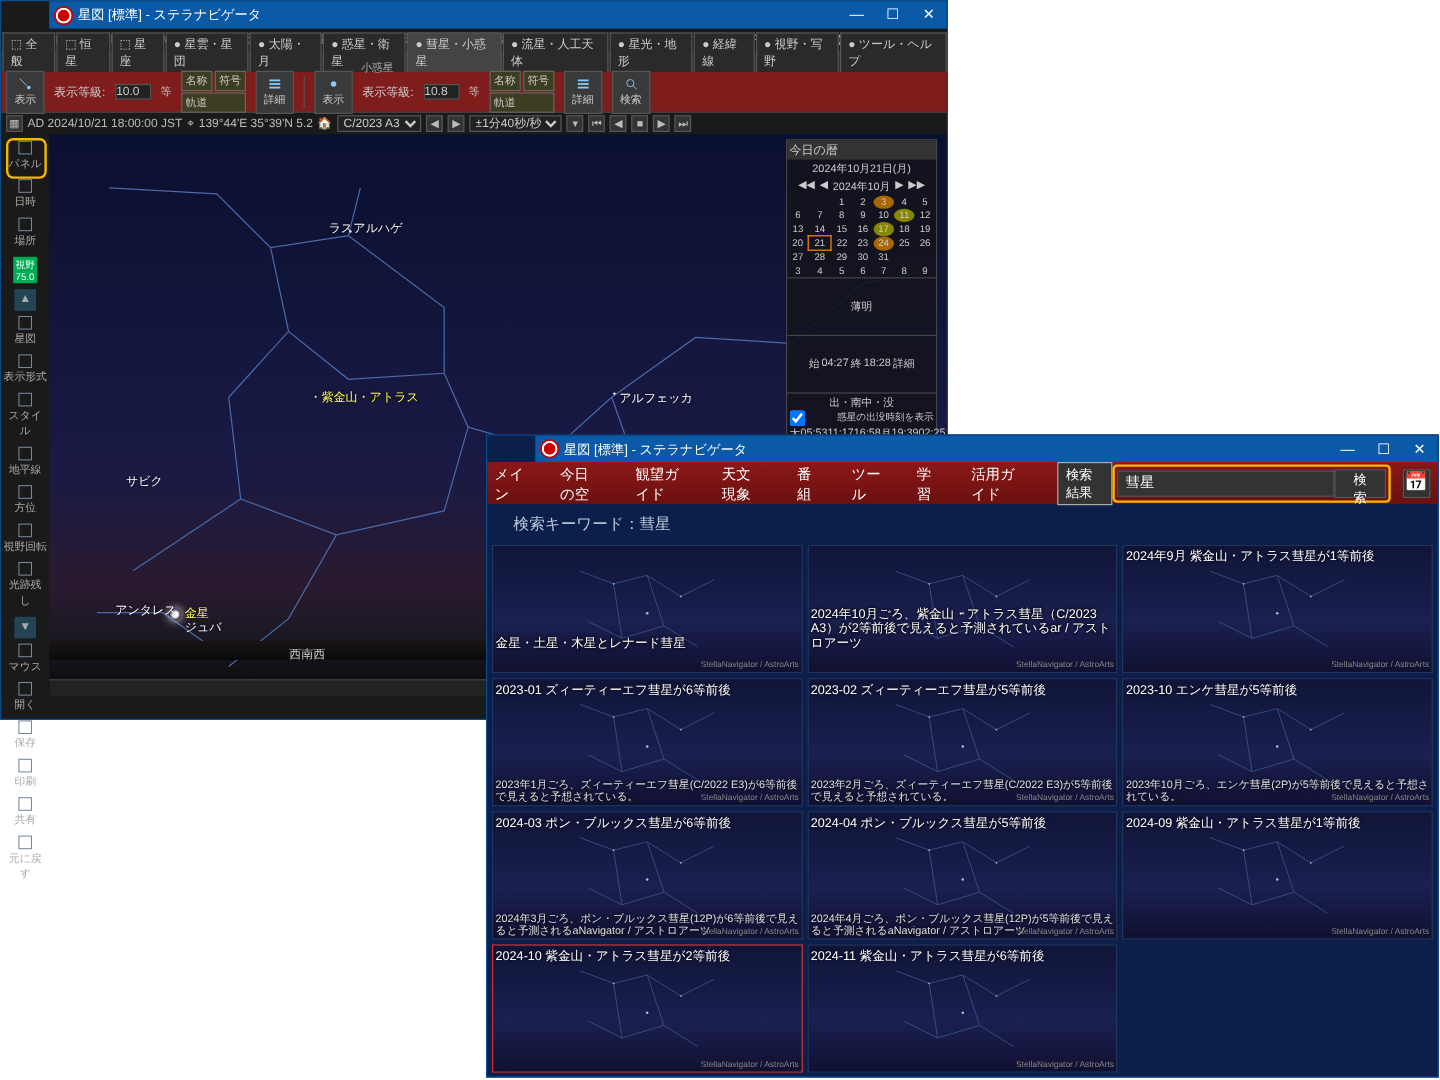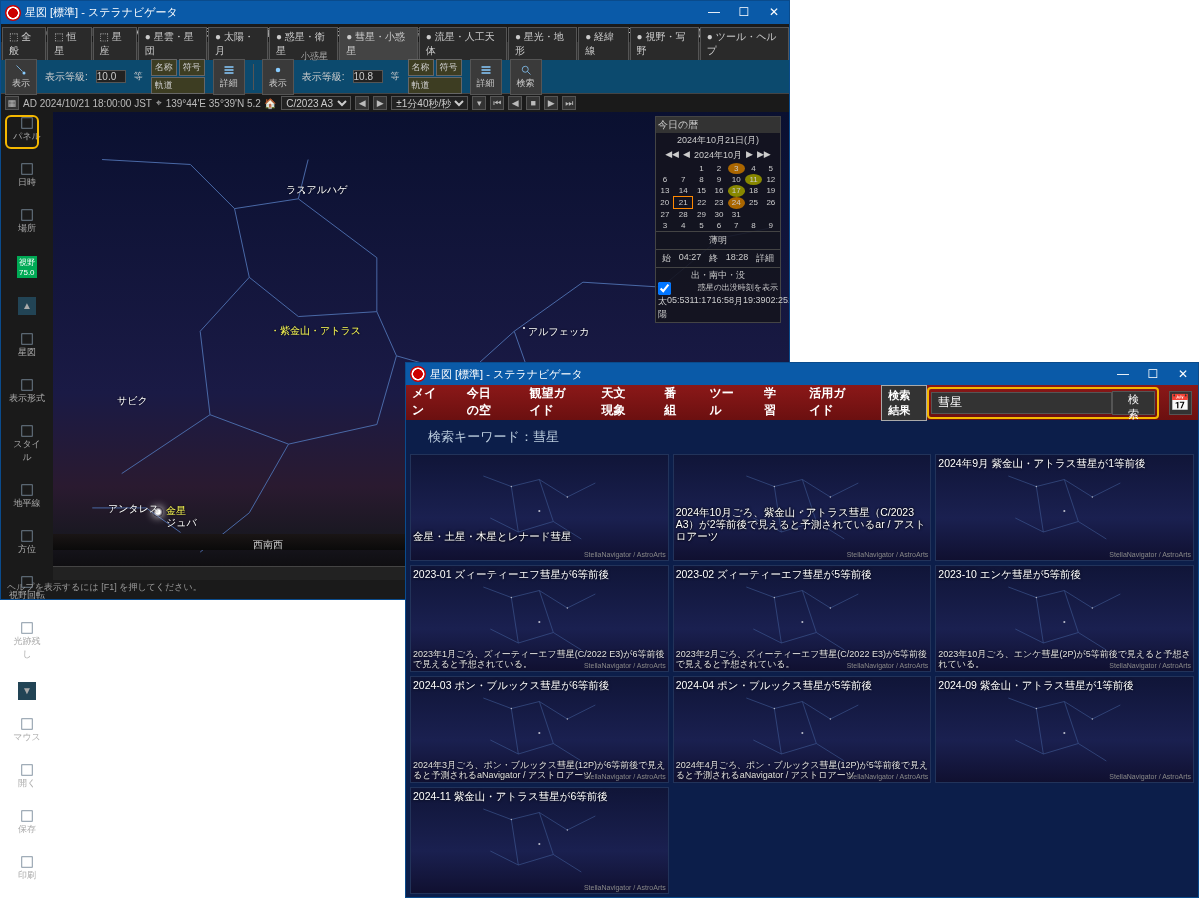--- a/index.html
+++ b/index.html
@@ -1,46 +1,46 @@
 <!DOCTYPE html>
 <html><head>
 <meta charset="utf-8">
 <style>
   * { box-sizing: border-box; margin: 0; padding: 0; font-family: "Meiryo UI", "MS Gothic", sans-serif; }
   body { background: #fff; width: 1200px; height: 900px; position: relative; overflow: hidden; }
 
   
   .win1 { position: absolute; left: 0; top: 0; width: 790px; height: 600px; background: #1a1a1a; border: 1px solid #0a4b8c; }
-  .titlebar { height: 23px; background: #0a5aa8; color: #fff; display: flex; align-items: center; font-size: 11px; }
+  .titlebar { height: 23px; background: #0a5aa8; color: #fff; display: flex; align-items: center; font-size: 11px; margin-left: 40px; }
   .titlebar .icon { width: 16px; height: 16px; margin: 0 4px; background: radial-gradient(circle,#c00 40%,#fff 45%,#fff 55%,#c00 60%); border-radius: 50%; }
   .titlebar .spacer { flex: 1; }
   .titlebar .winbtn { width: 30px; height: 23px; text-align: center; line-height: 23px; font-size: 12px; }
   .titlebar .winbtn.cl { background: transparent; }
 
   .menubar { height: 18px; background: #1a1a1a; color: #ccc; font-size: 10px; padding-left: 4px; display: flex; gap: 10px; align-items: center; }
   .menubar span { cursor: default; }
 
   .tabrow { height: 18px; background: #333; display: flex; font-size: 10px; color: #ccc; align-items: flex-end; }
   .tab { padding: 2px 6px; border: 1px solid #555; border-bottom: none; background: #2a2a2a; margin-left: 1px; }
   .tab.act { background: #444; }
 
-  .toolrow { height: 34px; background: #0c4a6e; color: #ccc; font-size: 9px; display: flex; align-items: center; gap: 8px; padding: 0 4px; border-bottom: 1px solid #444; position: relative; }
+  .toolrow { height: 34px; background: #7f1d1d; color: #ccc; font-size: 9px; display: flex; align-items: center; gap: 8px; padding: 0 4px; border-bottom: 1px solid #444; position: relative; }
   .toolrow .lbl { font-size: 10px; }
   .toolrow .sec { background:#3d3d22; padding:1px 3px; border:1px solid #666; font-size:9px;}
   .toolrow input { width: 30px; background:#222; color:#ccc; border:1px solid #555; font-size:10px; }
   .tbtn { background:#3a3a3a; border:1px solid #555; color:#ccc; padding:4px 6px; font-size:9px; display:flex; flex-direction:column; align-items:center; gap:1px;}
   .tbtn svg{width:12px;height:12px;}
   .subhead{ position:absolute; top:-10px; left:300px; font-size:9px; color:#aaa;}
 
   .timebar { height: 18px; background: #1a1a1a; color: #bbb; font-size: 10px; display: flex; align-items: center; gap: 4px; padding: 0 4px; }
   .timebar select, .timebar input { background:#222; color:#ccc; border:1px solid #555; font-size:10px; height:14px;}
   .timebar .pb { width:14px; height:14px; background:#333; border:1px solid #555; text-align:center; line-height:12px; font-size:9px;}
 
   .body1 { display: flex; height: calc(100% - 130px); }
-  .leftbar { width: 52px; background: #1a1a1a; display:flex; flex-direction:column; align-items:center; gap:15px; font-size:9px; color:#aaa; padding-top:2px;}
+  .leftbar { width: 40px; background: #1a1a1a; display:flex; flex-direction:column; align-items:center; gap:1px; font-size:9px; color:#aaa; padding-top:2px;}
   .leftbar .li{ width:36px; text-align:center; padding:2px 0; cursor:default;}
   .leftbar .li svg{display:block;margin:0 auto;width:14px;height:14px;}
   .leftbar .hilite{ position:absolute; left:4px; top:114px; width:34px; height:34px; border:2px solid #f5b800; border-radius:6px;}
   .leftbar .fov{ background:#0a5; color:#fff; padding:1px 2px; font-size:8px; margin-top:4px;}
   .leftbar .arrow{ width:18px;height:18px; background:#245; text-align:center; line-height:18px; font-size:10px; margin-top:4px;}
 
   .sky { flex:1; position:relative; background: linear-gradient(#0a1030 0%,#1a1a45 60%,#2a1a30 80%,#1a1822 90%,#0a0a0a 100%); overflow:hidden;}
   .sky svg.lines{position:absolute;inset:0;width:100%;height:100%;}
   .sky .label{ position:absolute; color:#fff; font-size:10px; text-shadow:0 0 2px #000;}
   .sky .labely{ color:#ff5;}
@@ -52,31 +52,31 @@
   .sky .scrollbar{ position:absolute; bottom:0;left:0;right:0;height:14px;background:#222;border-top:1px solid #444;}
 
   .calpanel{ position:absolute; right:8px; top:4px; width:126px; background:rgba(20,20,30,.9); border:1px solid #444; color:#ccc; font-size:9px;}
   .calpanel h4{ background:#333; font-size:10px; padding:1px 2px; font-weight:normal; }
   .calpanel .date{ text-align:center; padding:1px;}
   .calpanel table{ width:100%; font-size:8px; text-align:center; border-collapse:collapse;}
   .calpanel td{ padding:1px 2px;}
   .calpanel .today{ border:1px solid #f80;}
   .calpanel .m1{ background:#a60; border-radius:50%;}
   .calpanel .m2{ background:#880; border-radius:50%;}
-  .calpanel .tw{ display:flex; justify-content:space-around; border-top:1px solid #444; padding:2px;}
+  .calpanel .tw{ display:flex; justify-content:space-around; border-top:1px solid #444; padding:17px;}
   .calpanel .rs{ padding:1px 2px; border-top:1px solid #444;}
   .calpanel .rs div{ display:flex; justify-content:space-between;}
 
   .status{ height:14px; background:#1a1a1a; color:#999; font-size:9px; padding:0 6px; line-height:14px;}
 
   
   .win2 { position:absolute; left:405px; top:362px; width:794px; height:536px; background:#0c1e4a; border:1px solid #0a4b8c;}
   .win2 .titlebar{ height:22px;}
   .redbar{ height:35px; background:linear-gradient(#8b1818,#6b1010); display:flex; align-items:center; justify-content:space-between; padding:0 6px;}
-  .redbar .navs{ display:flex; gap:28px; font-size:12px; color:#fff; align-items:flex-start;font-weight:bold;}
+  .redbar .navs{ display:flex; gap:28px; font-size:12px; color:#fff; align-items:flex-end;}
   .redbar .navs span{ cursor:pointer;}
   .redbar .navs .res{ border:1px solid #aaa; background:#333; padding:2px 6px; font-size:11px;}
   .redbar .right{ display:flex; align-items:center; gap:0; border:2px solid #f5b800; border-radius:4px; padding:2px;}
   .redbar input{ width:190px; height:22px; background:#333; color:#fff; border:1px solid #555; font-size:12px; padding:0 6px;}
   .redbar .sbtn{ height:24px; padding:0 10px; background:#333; border:1px solid #555; color:#fff; font-size:11px;}
   .redbar .calbtn{ width:24px;height:24px; background:#333; border:1px solid #555; margin-left:10px; color:#fff; text-align:center; line-height:22px;}
   .kw{ color:#bcd; font-size:13px; padding:8px 22px;}
 
   .grid{ display:grid; grid-template-columns:repeat(3,1fr); gap:4px; padding:0 4px; height:440px; overflow:hidden;}
   .card{ position:relative; background:linear-gradient(#101538 0%,#1a2050 60%,#101030 100%); border:1px solid #22335a;text-decoration:underline;}
@@ -395,21 +395,20 @@
                 <span>19:39</span>
                 <span>02:25</span>
                 <span>10:37</span>
               </div>
             </div>
         </div>
       </div>
     </div>
   </div>
 
-  <div class="status">ヘルプを表示するには [F1] を押してください。</div>
 </div>
 
 <div class="win2">
   <div class="titlebar">
     <div class="icon"></div>
     <span>星図 [標準] - ステラナビゲータ</span>
     <div class="spacer"></div>
     <div class="winbtn">—</div>
     <div class="winbtn">☐</div>
     <div class="winbtn cl">✕</div>
@@ -573,20 +572,35 @@
             <path d="M60 45 L70 110"></path>
             <path d="M100 35 L120 95"></path>
           </g>
           <circle cx="100" cy="80" r="1.5" fill="#fff"></circle>
           <circle cx="60" cy="45" r="1" fill="#fff"></circle>
           <circle cx="140" cy="60" r="1" fill="#fff"></circle>
         </svg>
         <div class="hd">2024-09 紫金山・アトラス彗星が1等前後</div>
         <div class="src">StellaNavigator / AstroArts</div>
       </div>
+      <div class="card sel">
+        <svg viewBox="0 0 200 150">
+          <g stroke="#4a6aa8" fill="none">
+            <path d="M20 30 L60 45 L100 35 L140 60 L180 40"></path>
+            <path d="M30 90 L70 110 L120 95 L160 120"></path>
+            <path d="M60 45 L70 110"></path>
+            <path d="M100 35 L120 95"></path>
+          </g>
+          <circle cx="100" cy="80" r="1.5" fill="#fff"></circle>
+          <circle cx="60" cy="45" r="1" fill="#fff"></circle>
+          <circle cx="140" cy="60" r="1" fill="#fff"></circle>
+        </svg>
+        <div class="hd">2024-10 紫金山・アトラス彗星が2等前後</div>
+        <div class="src">StellaNavigator / AstroArts</div>
+      </div>
       <div class="card">
         <svg viewBox="0 0 200 150">
           <g stroke="#4a6aa8" fill="none">
             <path d="M20 30 L60 45 L100 35 L140 60 L180 40"></path>
             <path d="M30 90 L70 110 L120 95 L160 120"></path>
             <path d="M60 45 L70 110"></path>
             <path d="M100 35 L120 95"></path>
           </g>
           <circle cx="100" cy="80" r="1.5" fill="#fff"></circle>
           <circle cx="60" cy="45" r="1" fill="#fff"></circle>

